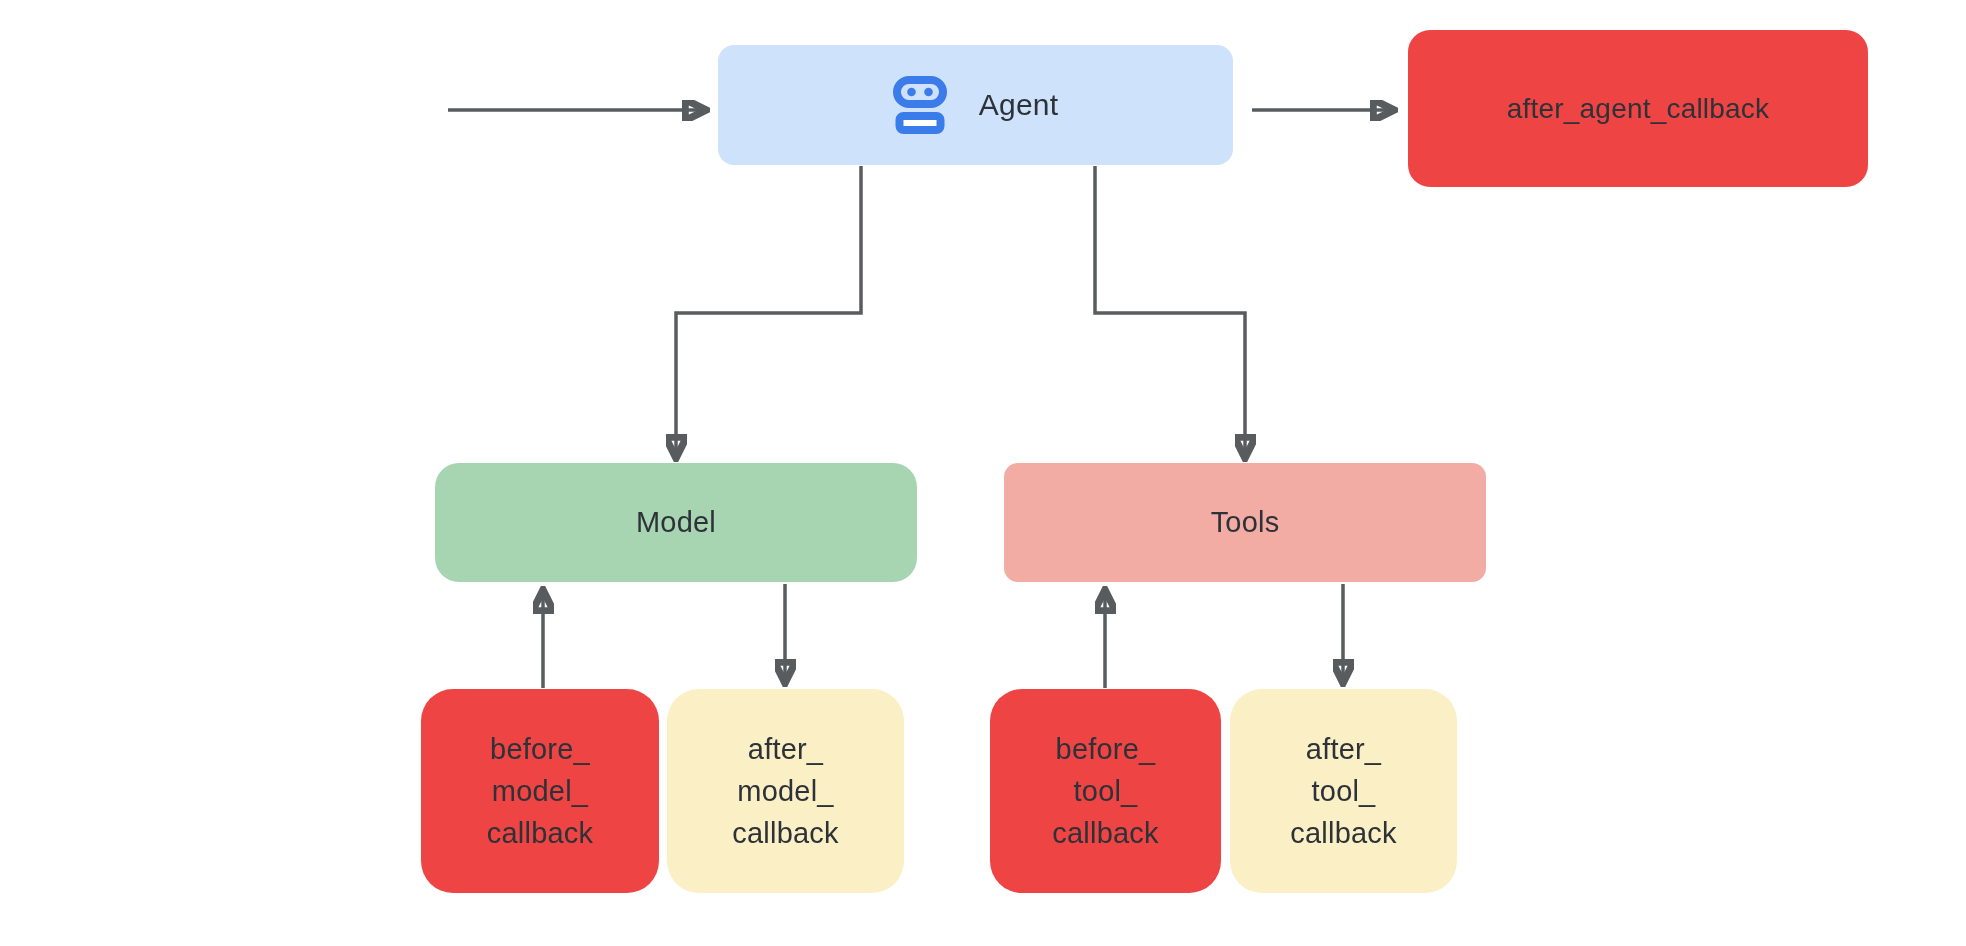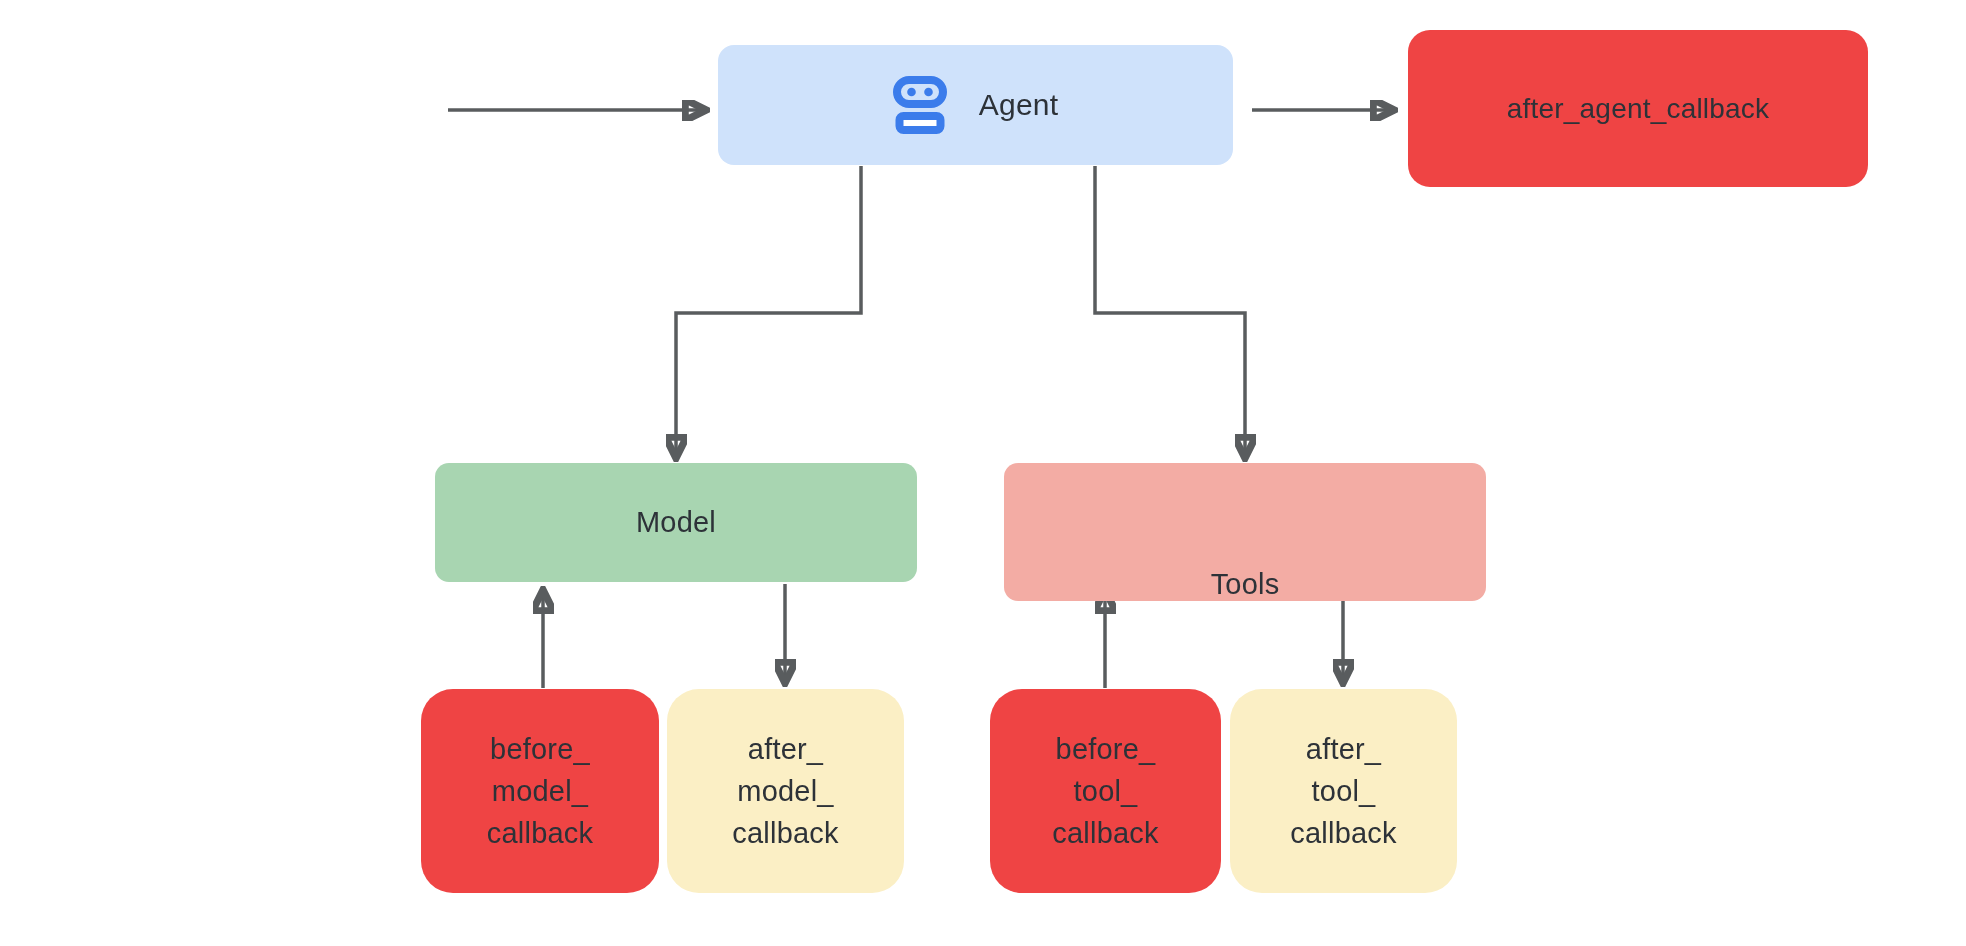--- a/index.html
+++ b/index.html
@@ -23,21 +23,21 @@
     position: absolute;
     display: flex;
     align-items: center;
     justify-content: center;
     font-size: 28px;
     letter-spacing: 0.2px;
   }
   .n-yellow-light { background: #fbefc5; border-radius: 22px; }
   .n-yellow-dark  { background: #ef4444; border-radius: 22px; }
   .n-blue   { background: #cfe2fb; border-radius: 16px; font-size: 30px; }
-  .n-green  { background: #a8d5b1; border-radius: 14px; font-size: 29px; }
+  .n-green  { background: #a8d5b1; border-radius: 24px; font-size: 29px; }
   .n-salmon { background: #f3aca4; border-radius: 14px; font-size: 29px; }
   .n-small {
     border-radius: 32px;
     text-align: center;
     line-height: 1.45;
     white-space: pre-line;
     font-size: 29px;
   }
   .agent-inner { display: flex; align-items: center; gap: 32px; }
   .robot-icon { display: block; }
@@ -77,21 +77,21 @@
   </div>
 
   <div class="node n-yellow-dark" style="left:1408px; top:30px; width:460px; height:157px;">
     <span>after_agent_callback</span>
   </div>
 
   <div class="node n-green" style="left:435px; top:463px; width:482px; height:119px;">
     <span>Model</span>
   </div>
 
-  <div class="node n-salmon" style="left:1004px; top:463px; width:482px; height:138px;align-items:flex-end;">
+  <div class="node n-salmon" style="left:1004px; top:463px; width:482px; height:119px;">
     <span>Tools</span>
   </div>
 
   <div class="node n-yellow-dark n-small" style="left:421px; top:689px; width:238px; height:204px;">
     <span>before_
 model_
 callback</span>
   </div>
 
   <div class="node n-yellow-light n-small" style="left:667px; top:689px; width:237px; height:204px;">

